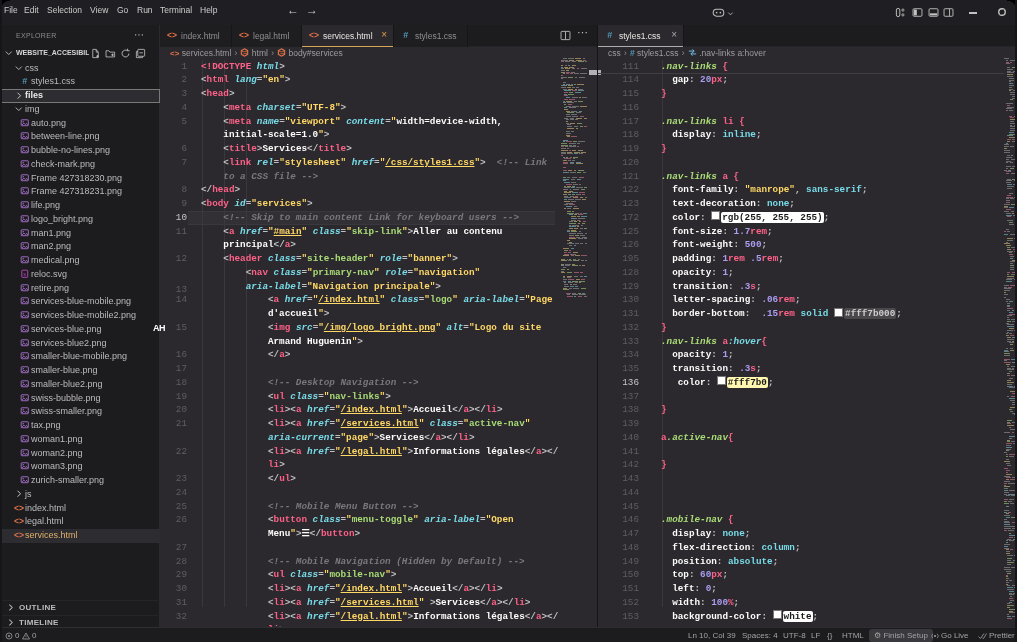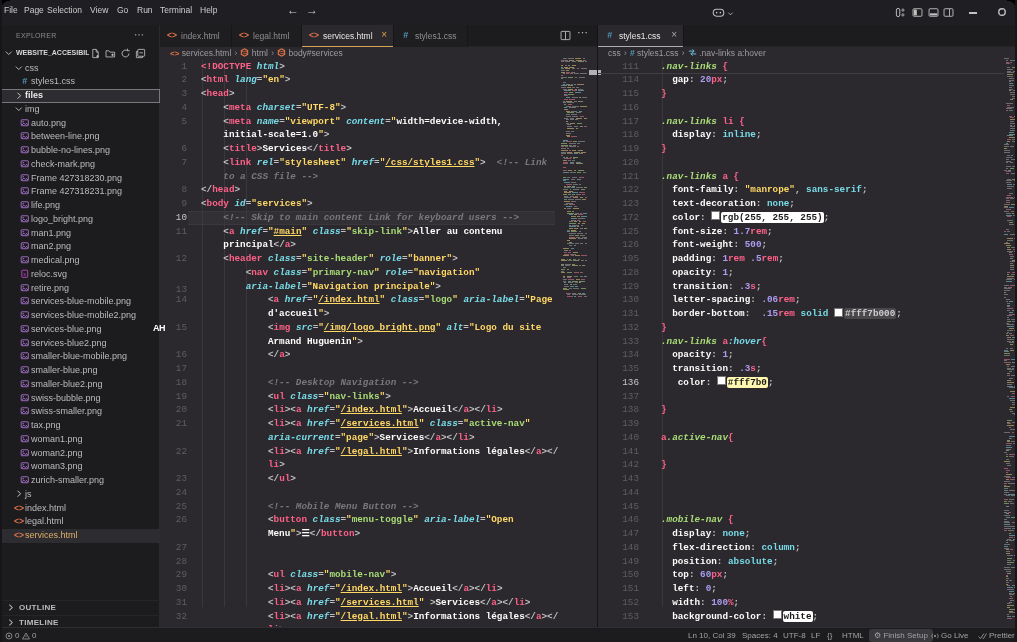--- a/index.html
+++ b/index.html
@@ -23,21 +23,21 @@
 .tic{display:block;width:9.5px;height:9.5px}
 .hic{display:block;width:11px;height:11px}
 .shead{position:absolute;left:0;width:160px;height:14px;font-size:8px;font-weight:700;color:#bcbbbd;letter-spacing:.3px}
 .mm{position:absolute;height:0.9px;opacity:.6}
 </style></head><body>
 <div id="app">
 <div style="position:absolute;left:160px;top:47px;width:437px;height:580.0px;background:#2b292e"></div>
 <div style="position:absolute;left:598px;top:47px;width:419px;height:580.0px;background:#2b292e"></div>
 <div style="position:absolute;left:0;top:0;width:1017px;height:25px;background:#1f1e22">
       <span style="position:absolute;left:4px;top:5px;font-size:8.5px;color:#cccccc">File</span>
-      <span style="position:absolute;left:24px;top:5px;font-size:8.5px;color:#cccccc">Page</span>
+      <span style="position:absolute;left:24px;top:5px;font-size:8.5px;color:#cccccc">Edit</span>
       <span style="position:absolute;left:47px;top:5px;font-size:8.5px;color:#cccccc">Selection</span>
       <span style="position:absolute;left:90px;top:5px;font-size:8.5px;color:#cccccc">View</span>
       <span style="position:absolute;left:117px;top:5px;font-size:8.5px;color:#cccccc">Go</span>
       <span style="position:absolute;left:137px;top:5px;font-size:8.5px;color:#cccccc">Run</span>
       <span style="position:absolute;left:160px;top:5px;font-size:8.5px;color:#cccccc">Terminal</span>
       <span style="position:absolute;left:200px;top:5px;font-size:8.5px;color:#cccccc">Help</span>
       <span style="position:absolute;left:287px;top:3px;font-size:12px;color:#cdcdcd">←</span>
       <span style="position:absolute;left:306px;top:3px;font-size:12px;color:#cdcdcd">→</span>
       <svg style="position:absolute;left:712px;top:6px;width:13px;height:13px" viewBox="0 0 16 16">
         <rect x="1.5" y="4" width="13" height="8.5" rx="4" fill="none" stroke="#bdbdbd" stroke-width="1.3"></rect>
@@ -564,20 +564,21 @@
         <div class="gut" style="top:485.9px;color:#5f5d61;left:160px;width:27px">24</div>
         <div class="code" style="top:485.9px;left:201.0px"></div>
         <div class="gut" style="top:499.6px;color:#5f5d61;left:160px;width:27px">25</div>
         <div class="code" style="top:499.6px;left:201.0px">&nbsp;&nbsp;&nbsp;&nbsp;&nbsp;&nbsp;&nbsp;&nbsp;&nbsp;&nbsp;&nbsp;&nbsp;<i class="c">&lt;!--&nbsp;Mobile&nbsp;Menu&nbsp;Button&nbsp;--&gt;</i></div>
         <div class="gut" style="top:513.4px;color:#5f5d61;left:160px;width:27px">26</div>
         <div class="code" style="top:513.4px;left:201.0px">&nbsp;&nbsp;&nbsp;&nbsp;&nbsp;&nbsp;&nbsp;&nbsp;&nbsp;&nbsp;&nbsp;&nbsp;<i class="p">&lt;</i><i class="t">button</i><i class="a">&nbsp;class</i><i class="o">=</i><i class="s">"</i><i class="g">menu-toggle</i><i class="s">"</i><i class="a">&nbsp;aria-label</i><i class="o">=</i><i class="s">"Open</i></div>
         <div class="code" style="top:527.1px;left:201.0px">&nbsp;&nbsp;&nbsp;&nbsp;&nbsp;&nbsp;&nbsp;&nbsp;&nbsp;&nbsp;&nbsp;&nbsp;<i class="w">Menu</i><i class="s">"</i><i class="p">&gt;</i><i class="w">☰</i><i class="p">&lt;/</i><i class="t">button</i><i class="p">&gt;</i></div>
         <div class="gut" style="top:540.9px;color:#5f5d61;left:160px;width:27px">27</div>
         <div class="code" style="top:540.9px;left:201.0px"></div>
         <div class="gut" style="top:554.6px;color:#5f5d61;left:160px;width:27px">28</div>
+        <div class="code" style="top:554.6px;left:201.0px">&nbsp;&nbsp;&nbsp;&nbsp;&nbsp;&nbsp;&nbsp;&nbsp;&nbsp;&nbsp;&nbsp;&nbsp;<i class="c">&lt;!--&nbsp;Mobile&nbsp;Navigation&nbsp;(Hidden&nbsp;by&nbsp;Default)&nbsp;--&gt;</i></div>
         <div class="gut" style="top:568.4px;color:#5f5d61;left:160px;width:27px">29</div>
         <div class="code" style="top:568.4px;left:201.0px">&nbsp;&nbsp;&nbsp;&nbsp;&nbsp;&nbsp;&nbsp;&nbsp;&nbsp;&nbsp;&nbsp;&nbsp;<i class="p">&lt;</i><i class="t">ul</i><i class="a">&nbsp;class</i><i class="o">=</i><i class="s">"</i><i class="g">mobile-nav</i><i class="s">"</i><i class="p">&gt;</i></div>
         <div class="gut" style="top:582.1px;color:#5f5d61;left:160px;width:27px">30</div>
         <div class="code" style="top:582.1px;left:201.0px">&nbsp;&nbsp;&nbsp;&nbsp;&nbsp;&nbsp;&nbsp;&nbsp;&nbsp;&nbsp;&nbsp;&nbsp;<i class="p">&lt;</i><i class="t">li</i><i class="p">&gt;&lt;</i><i class="t">a</i><i class="a">&nbsp;href</i><i class="o">=</i><i class="s">"</i><i class="lk">/index.html</i><i class="s">"</i><i class="p">&gt;</i><i class="w">Accueil</i><i class="p">&lt;/</i><i class="t">a</i><i class="p">&gt;&lt;/</i><i class="t">li</i><i class="p">&gt;</i></div>
         <div class="gut" style="top:595.9px;color:#5f5d61;left:160px;width:27px">31</div>
         <div class="code" style="top:595.9px;left:201.0px">&nbsp;&nbsp;&nbsp;&nbsp;&nbsp;&nbsp;&nbsp;&nbsp;&nbsp;&nbsp;&nbsp;&nbsp;<i class="p">&lt;</i><i class="t">li</i><i class="p">&gt;&lt;</i><i class="t">a</i><i class="a">&nbsp;href</i><i class="o">=</i><i class="s">"</i><i class="lk">/services.html</i><i class="s">"</i><i class="o">&nbsp;</i><i class="p">&gt;</i><i class="w">Services</i><i class="p">&lt;/</i><i class="t">a</i><i class="p">&gt;&lt;/</i><i class="t">li</i><i class="p">&gt;</i></div>
         <div class="gut" style="top:609.6px;color:#5f5d61;left:160px;width:27px">32</div>
         <div class="code" style="top:609.6px;left:201.0px">&nbsp;&nbsp;&nbsp;&nbsp;&nbsp;&nbsp;&nbsp;&nbsp;&nbsp;&nbsp;&nbsp;&nbsp;<i class="p">&lt;</i><i class="t">li</i><i class="p">&gt;&lt;</i><i class="t">a</i><i class="a">&nbsp;href</i><i class="o">=</i><i class="s">"</i><i class="lk">/legal.html</i><i class="s">"</i><i class="p">&gt;</i><i class="w">Informations&nbsp;légales</i><i class="p">&lt;/</i><i class="t">a</i><i class="p">&gt;&lt;/</i></div>
         <div class="code" style="top:623.4px;left:201.0px">&nbsp;&nbsp;&nbsp;&nbsp;&nbsp;&nbsp;&nbsp;&nbsp;&nbsp;&nbsp;&nbsp;&nbsp;<i class="t">li</i><i class="p">&gt;</i></div>
       </div>

